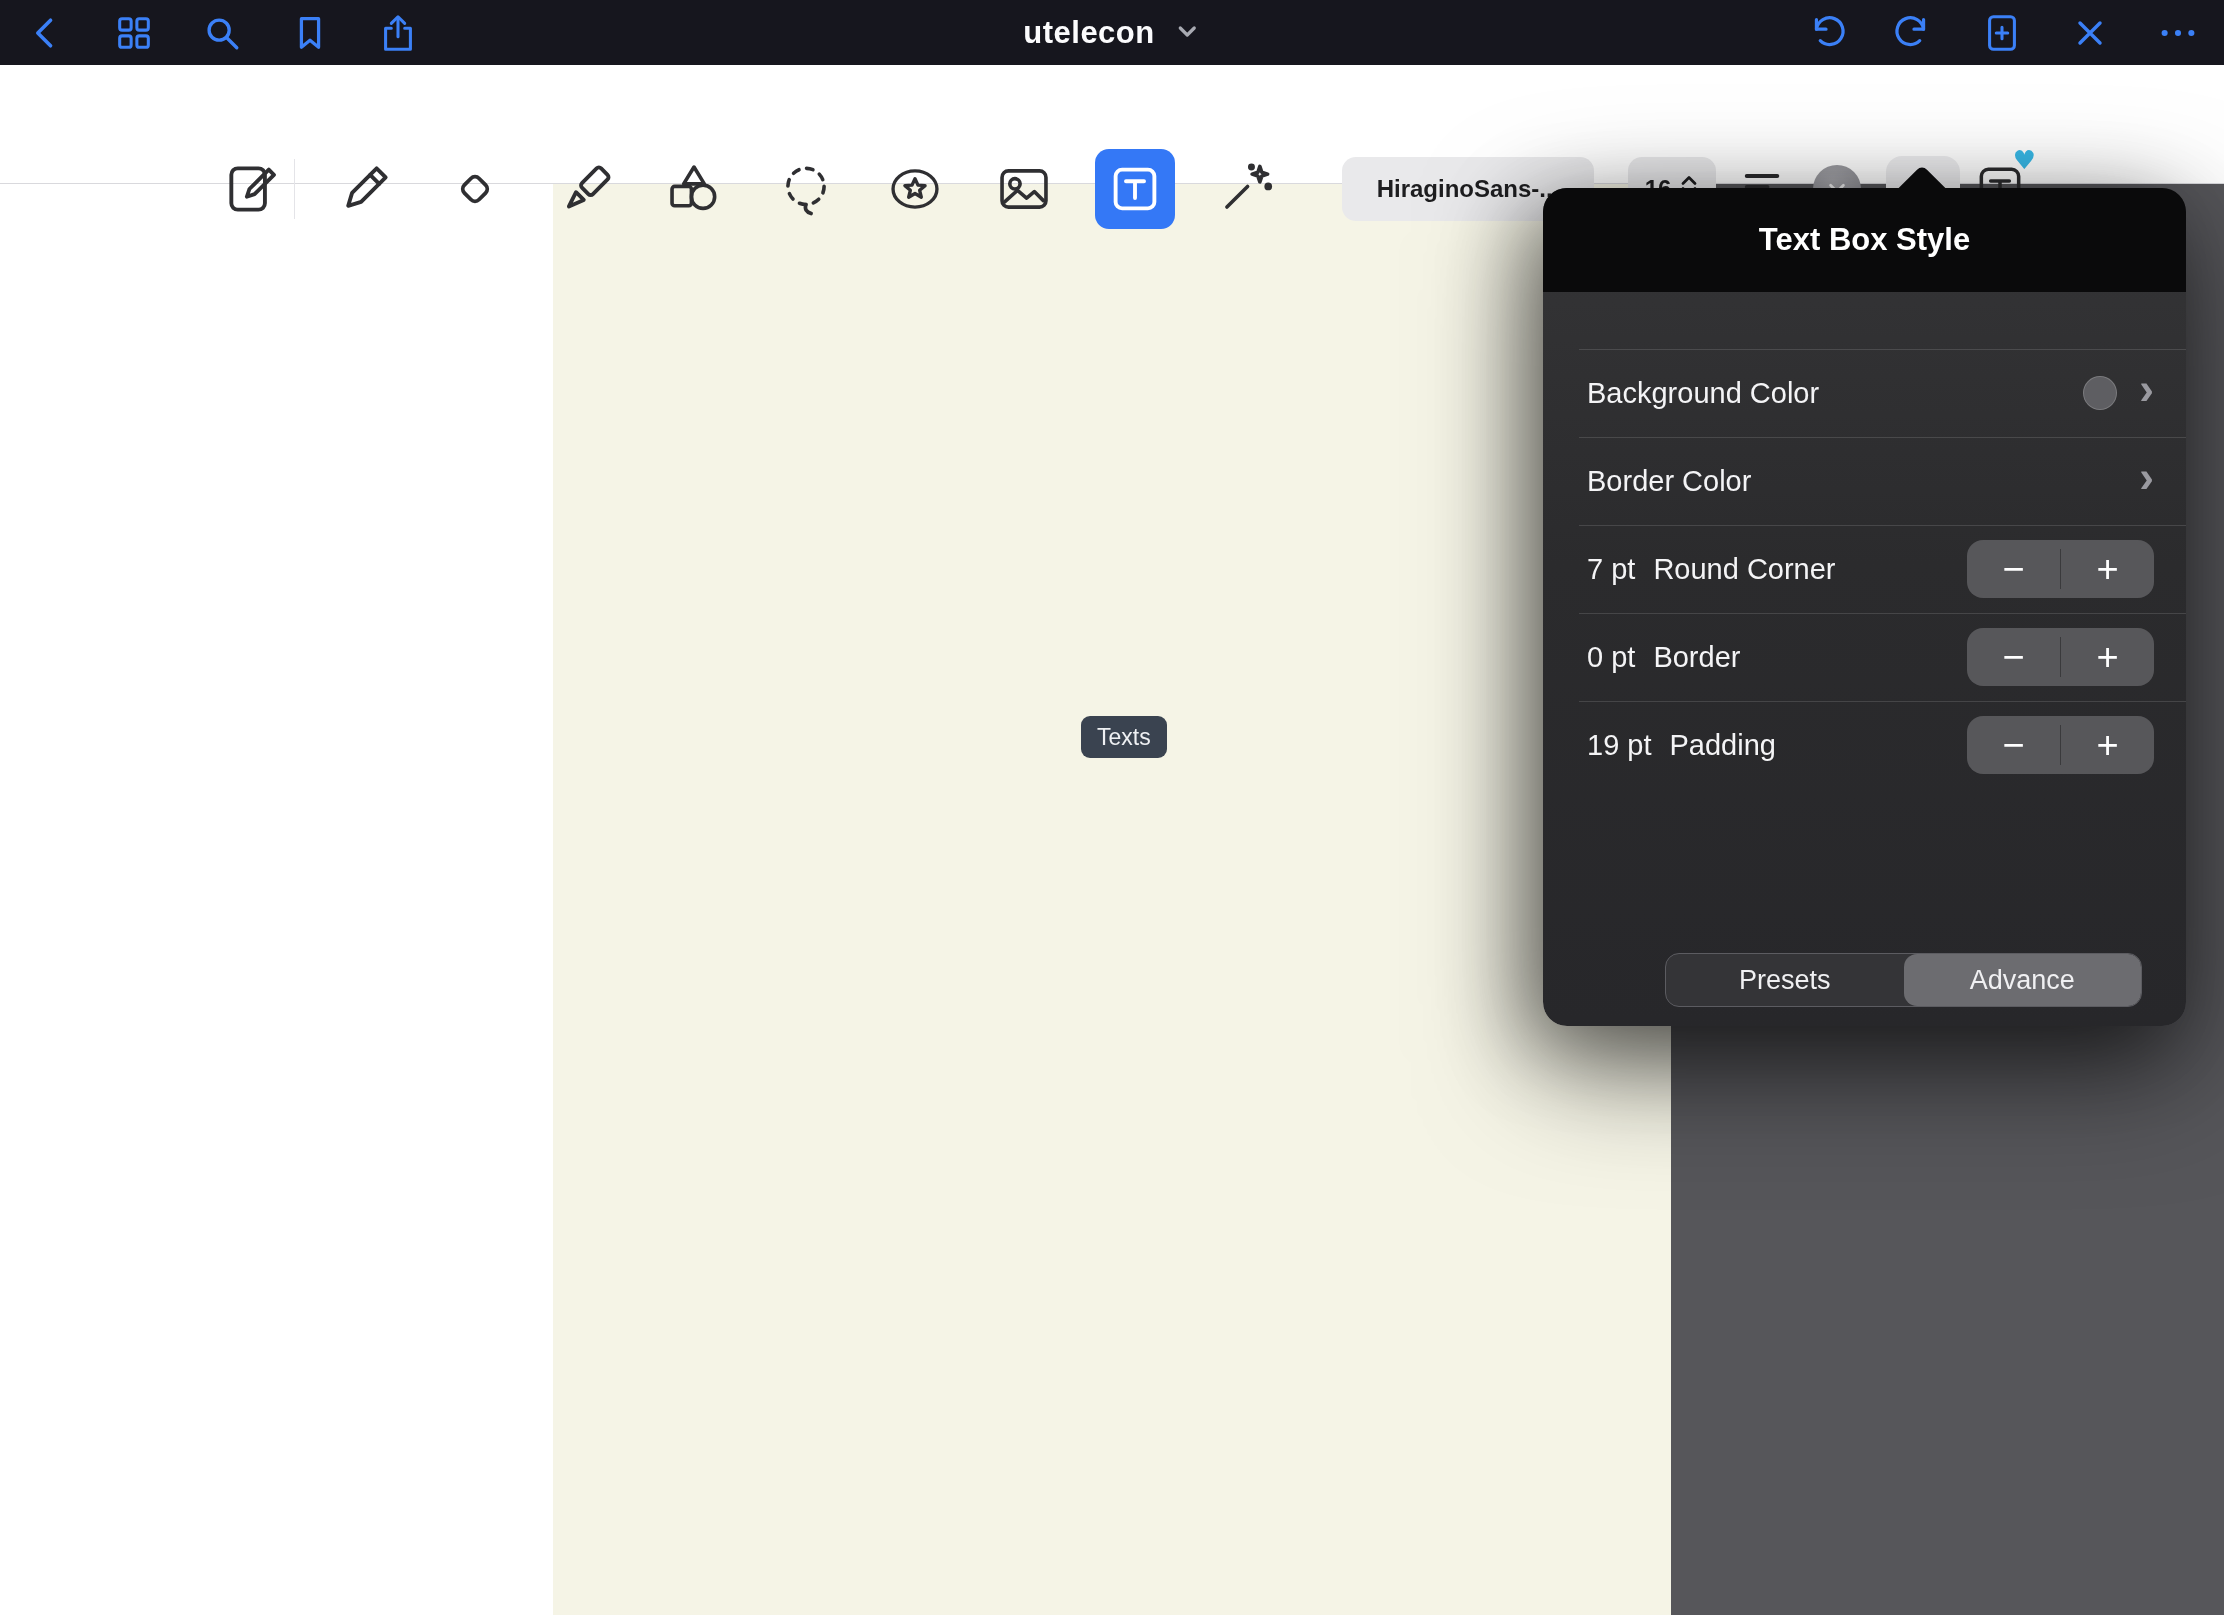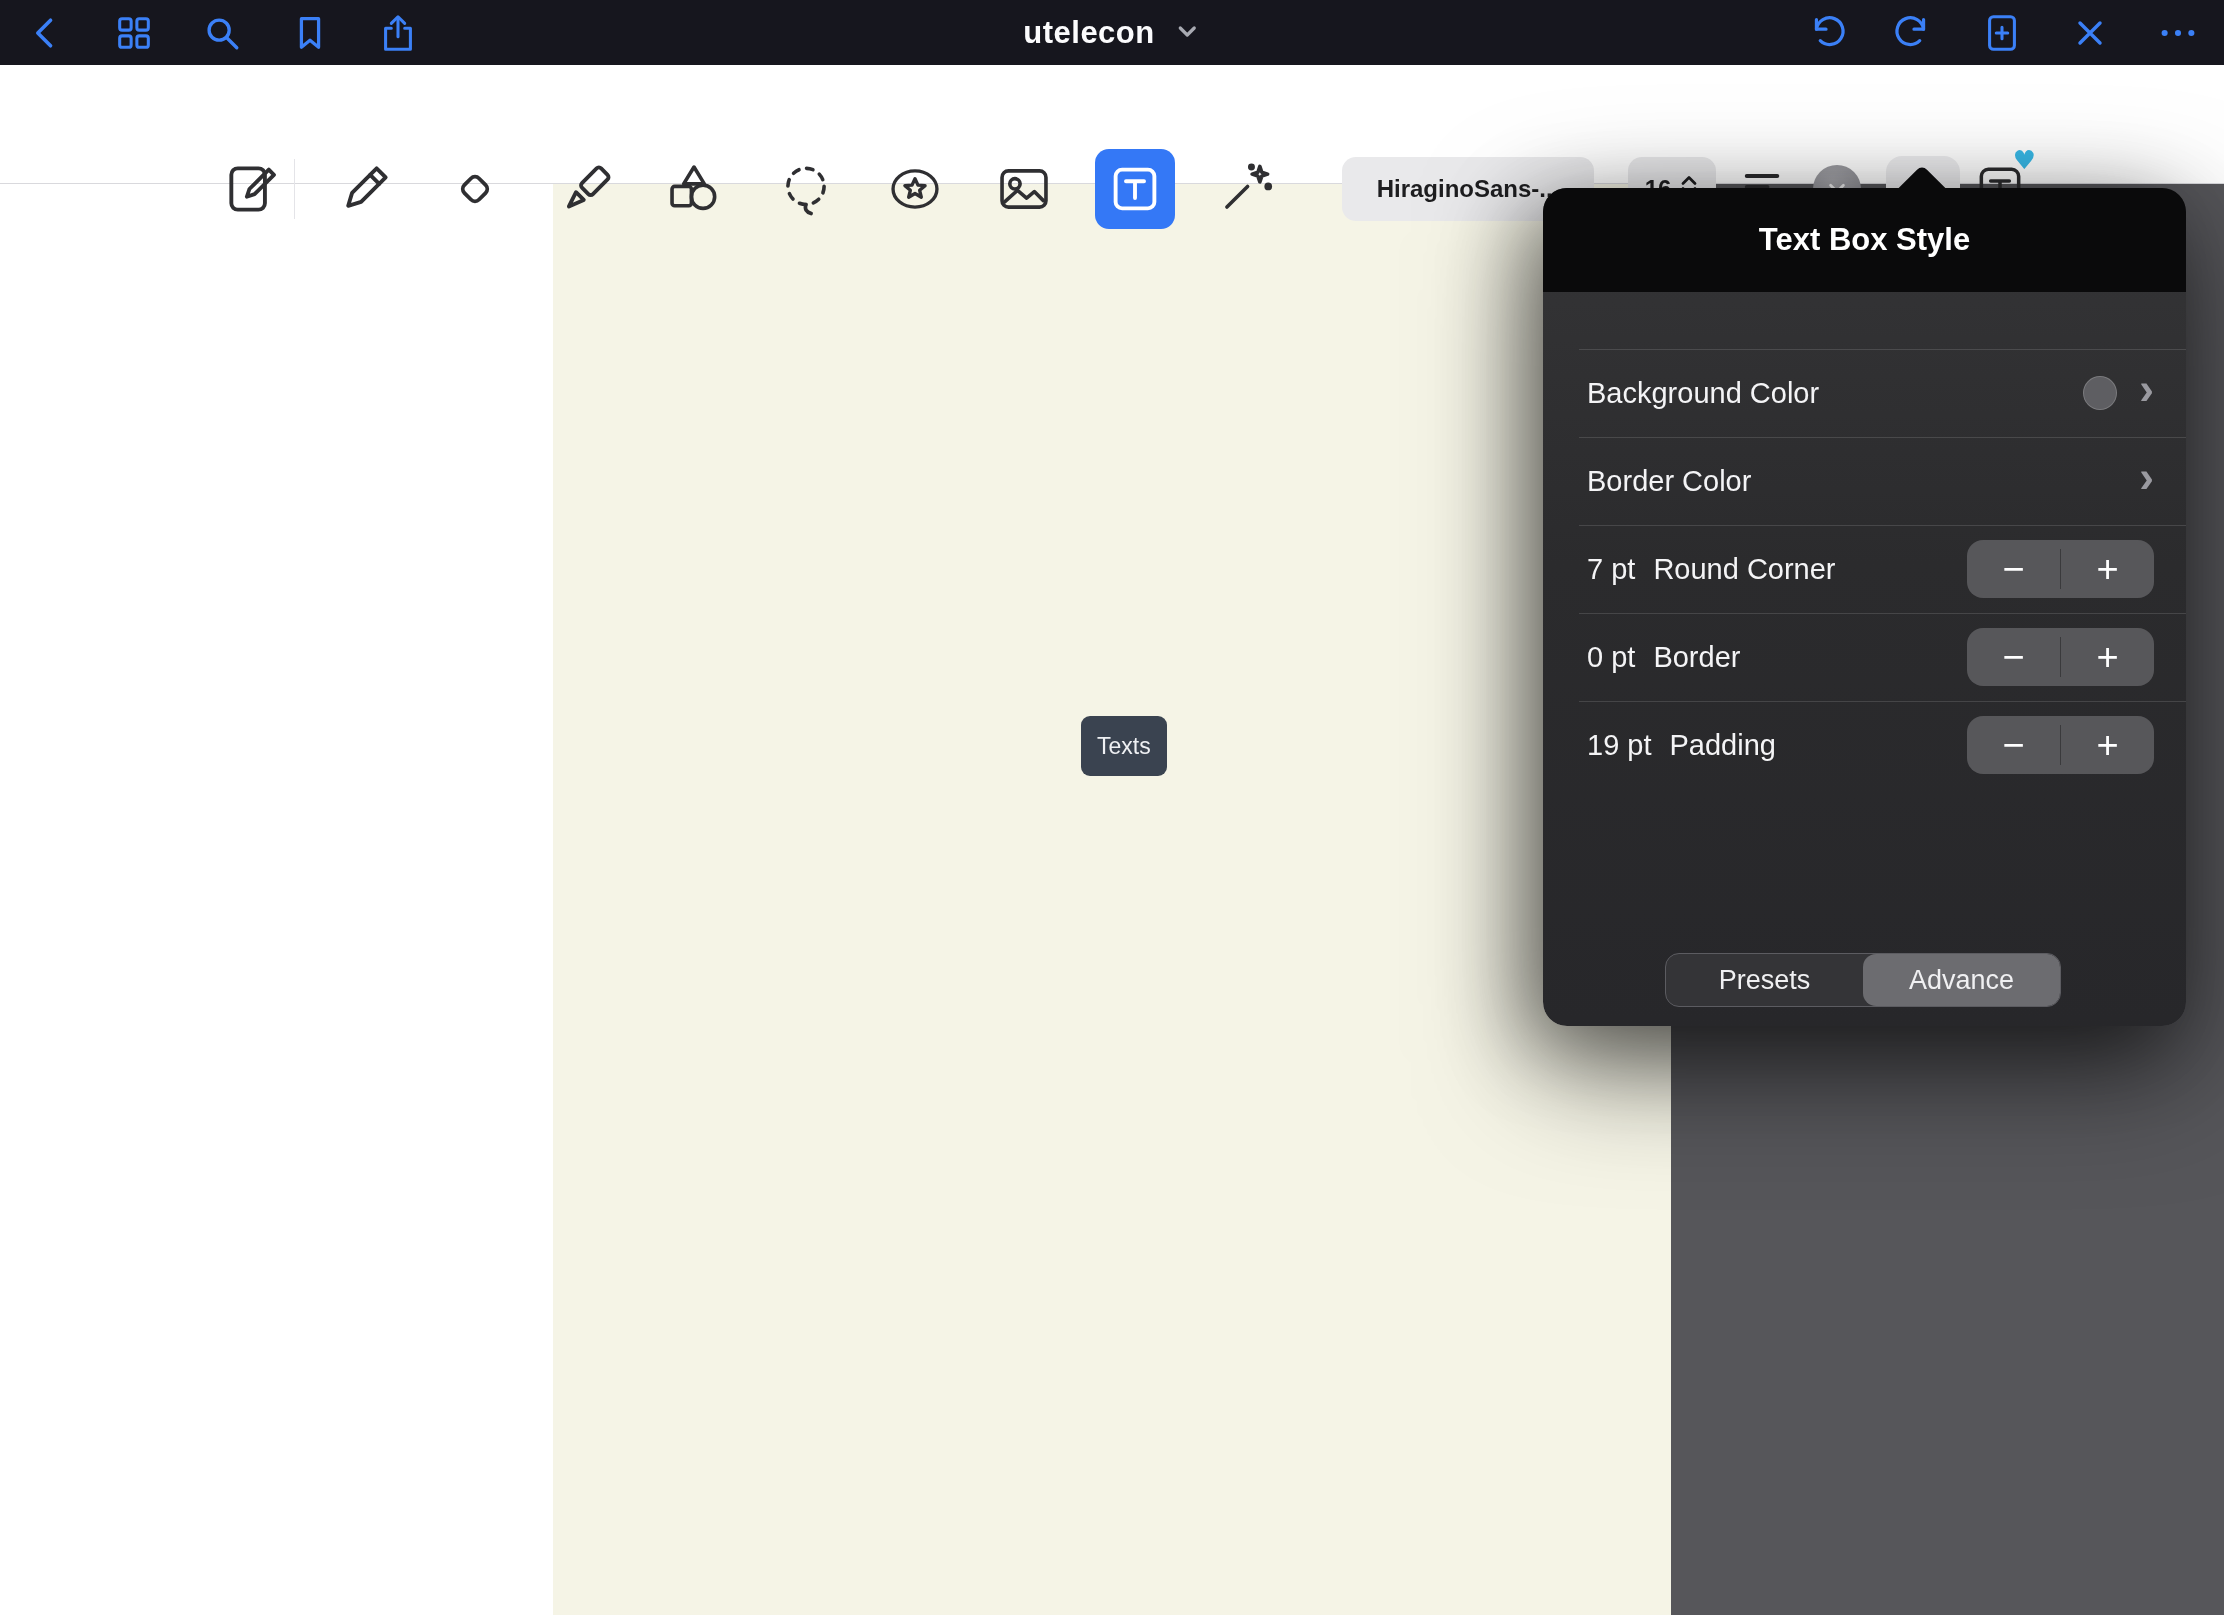--- a/index.html
+++ b/index.html
@@ -40,21 +40,21 @@
   .blank-pill { left:1886px; top:91px; width:74px; height:67px; border-radius:16px; background:#ededef; }
   .textbox-btn { left:1968px; top:92px; width:64px; height:64px; color:#2c2c2e; position:absolute; }
   .tb-badge { position:absolute; top:-10px; right:-4px; font-family:"DejaVu Sans", sans-serif;
               font-size:26px; color:#38b8e6; line-height:1; }
 
   
   .canvas { position:absolute; left:0; top:184px; width:2224px; height:1431px; z-index:1; }
   .page-left { position:absolute; left:0; top:0; width:553px; height:100%; background:#ffffff; }
   .paper { position:absolute; left:553px; top:0; width:1118px; height:100%; background:#f5f4e6; }
   .page-right { position:absolute; left:1671px; top:0; width:553px; height:100%; background:#56565a; }
-  .texts-chip { position:absolute; left:1081px; top:532px; height:60px; min-width:82px; padding:0 16px;
+  .texts-chip { position:absolute; left:1081px; top:532px; height:42px; min-width:82px; padding:0 16px;
                 background:#3a4350; border-radius:9px; color:#eef0f3; font-size:23px;
                 display:flex; align-items:center; justify-content:center; z-index:5; cursor:pointer; }
 
   
   .popup { position:absolute; left:1543px; top:188px; width:643px; height:838px;
            background:linear-gradient(180deg,#353537 0%, #2b2b2d 45%, #27272a 100%);
            border-radius:24px; z-index:40;
            box-shadow:0 40px 120px rgba(0,0,0,.55), -20px 20px 80px rgba(0,0,0,.35); }
   .popup-arrow { position:absolute; left:359px; top:-15px; width:40px; height:40px; background:#0a0a0b;
                  transform:rotate(45deg); border-radius:7px; }
@@ -72,21 +72,21 @@
   .chev { color:#9a9aa0; font-size:44px; line-height:1; margin-left:22px; margin-top:-8px; font-weight:bold; }
   .swatch { width:34px; height:34px; border-radius:50%; background:#5e5e62;
             border:1px solid rgba(255,255,255,.18); }
   .stepper { width:187px; height:58px; border-radius:16px; background:#57575a; display:flex; overflow:hidden; }
   .sbtn { flex:1; display:flex; align-items:center; justify-content:center; color:#ffffff;
           font-size:38px; cursor:pointer; }
   .sdiv { width:1px; background:#3a3a3c; margin:9px 0; }
   .toggle { width:88px; height:48px; border-radius:24px; background:#424246; position:relative; cursor:pointer; }
   .knob { position:absolute; left:4px; top:4px; width:40px; height:40px; border-radius:50%;
           background:#ffffff; box-shadow:0 3px 8px rgba(0,0,0,.45); }
-  .segmented { position:absolute; left:122px; top:765px; width:396px; height:54px; border-radius:14px;
+  .segmented { position:absolute; left:122px; top:765px; width:477px; height:54px; border-radius:14px;
                background:#343437; border:1px solid #5c5c61; display:flex; overflow:hidden; }
   .seg { flex:1; display:flex; align-items:center; justify-content:center; color:#f0f0f2;
          font-size:27px; cursor:pointer; }
   .seg.selected { background:#6c6c70; border-radius:13px; }
 </style>
 </head>
 <body>
 
 <header class="topbar">
   <div class="tb-group">

